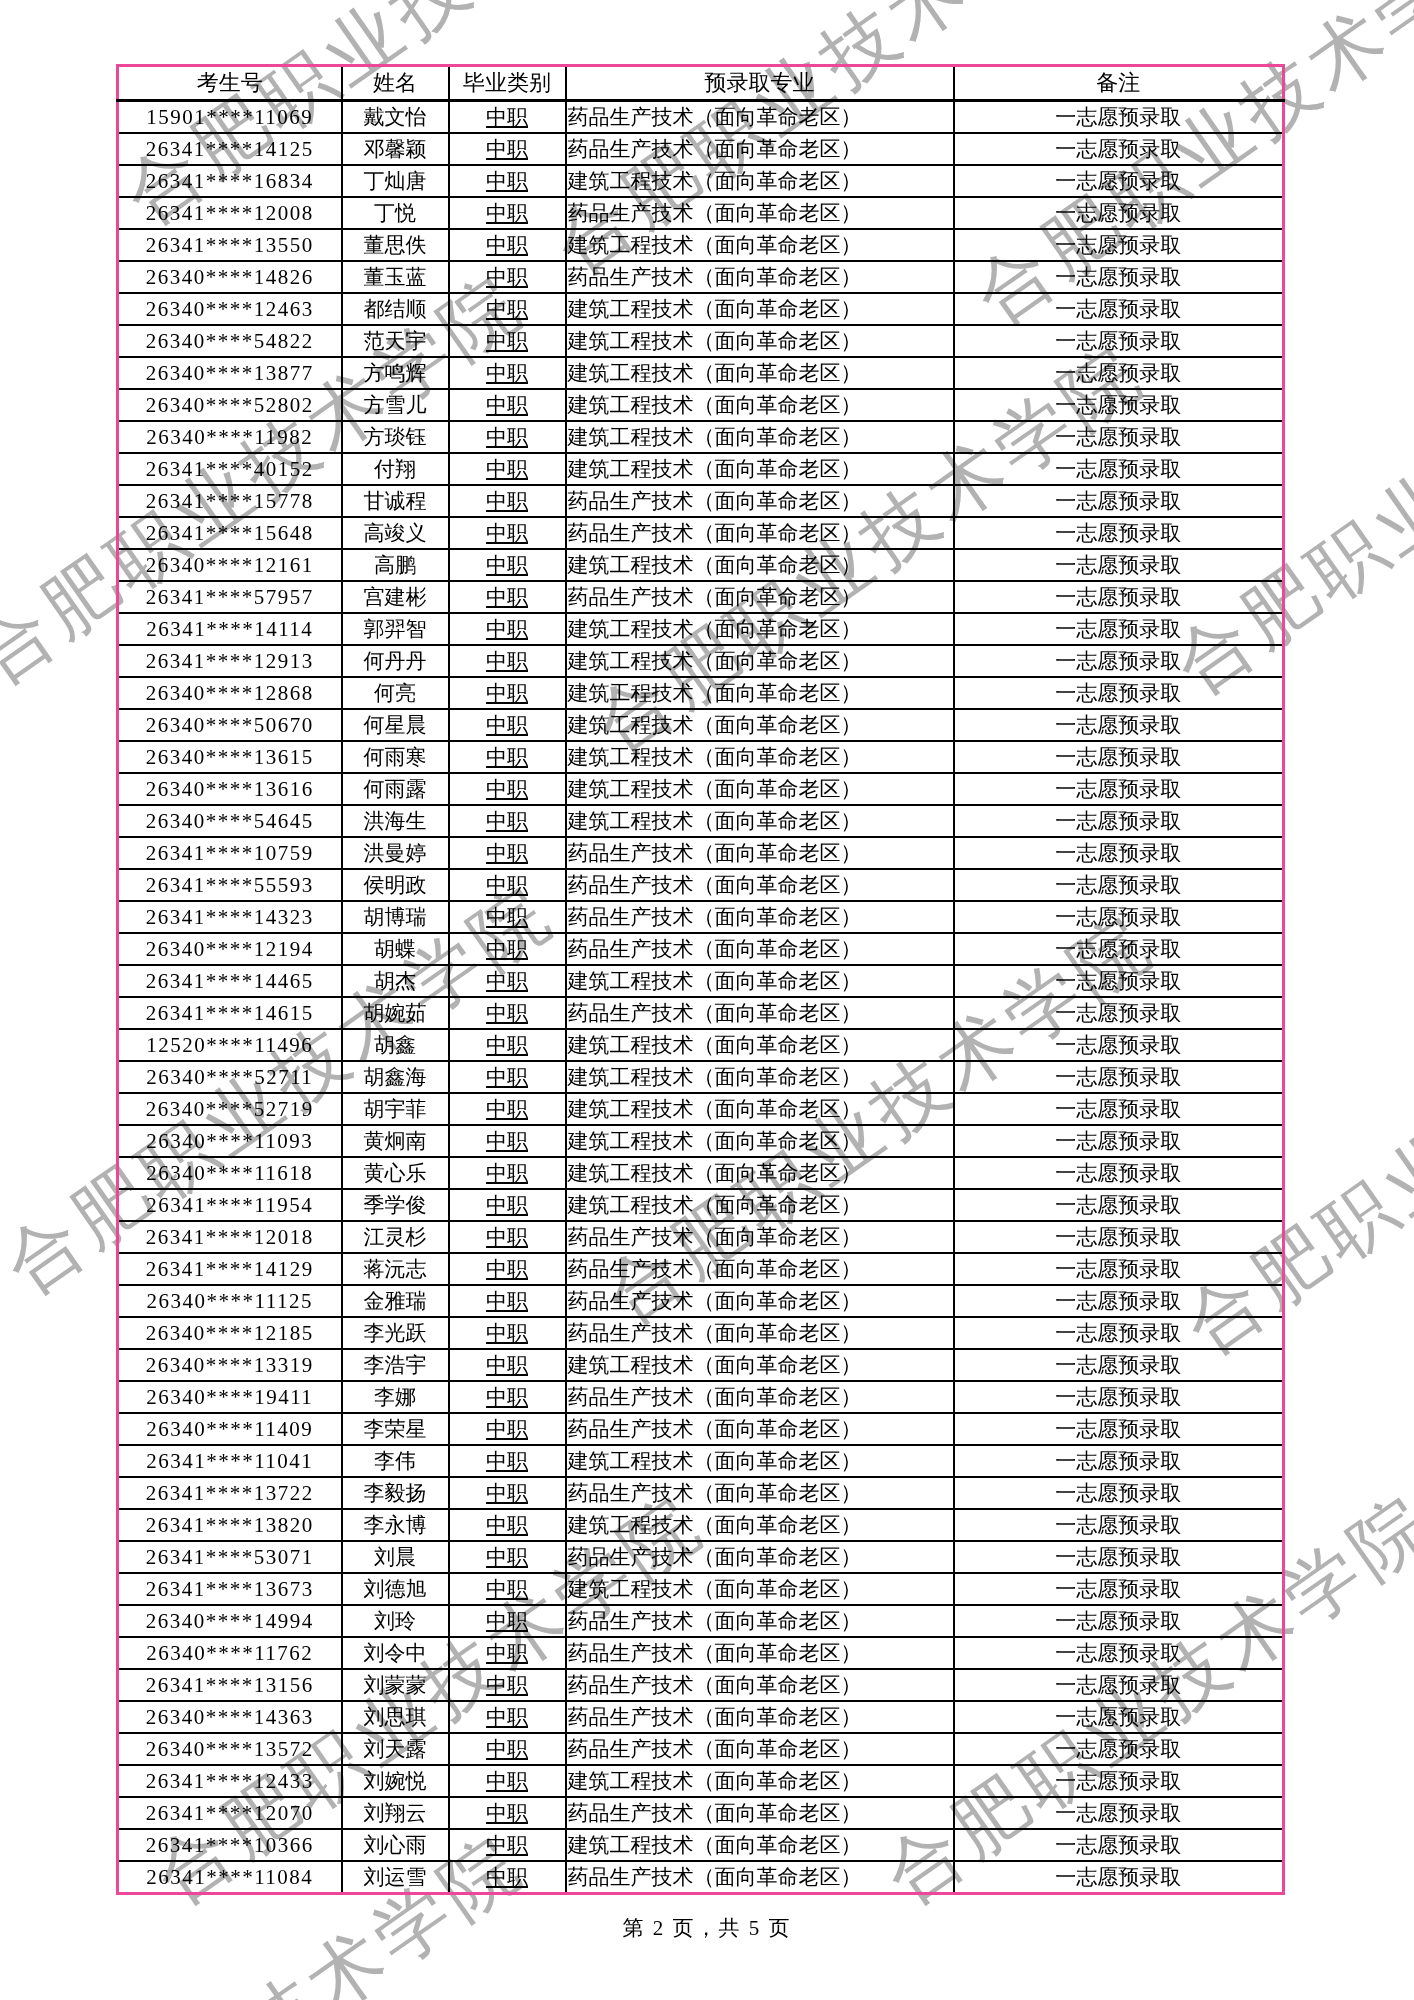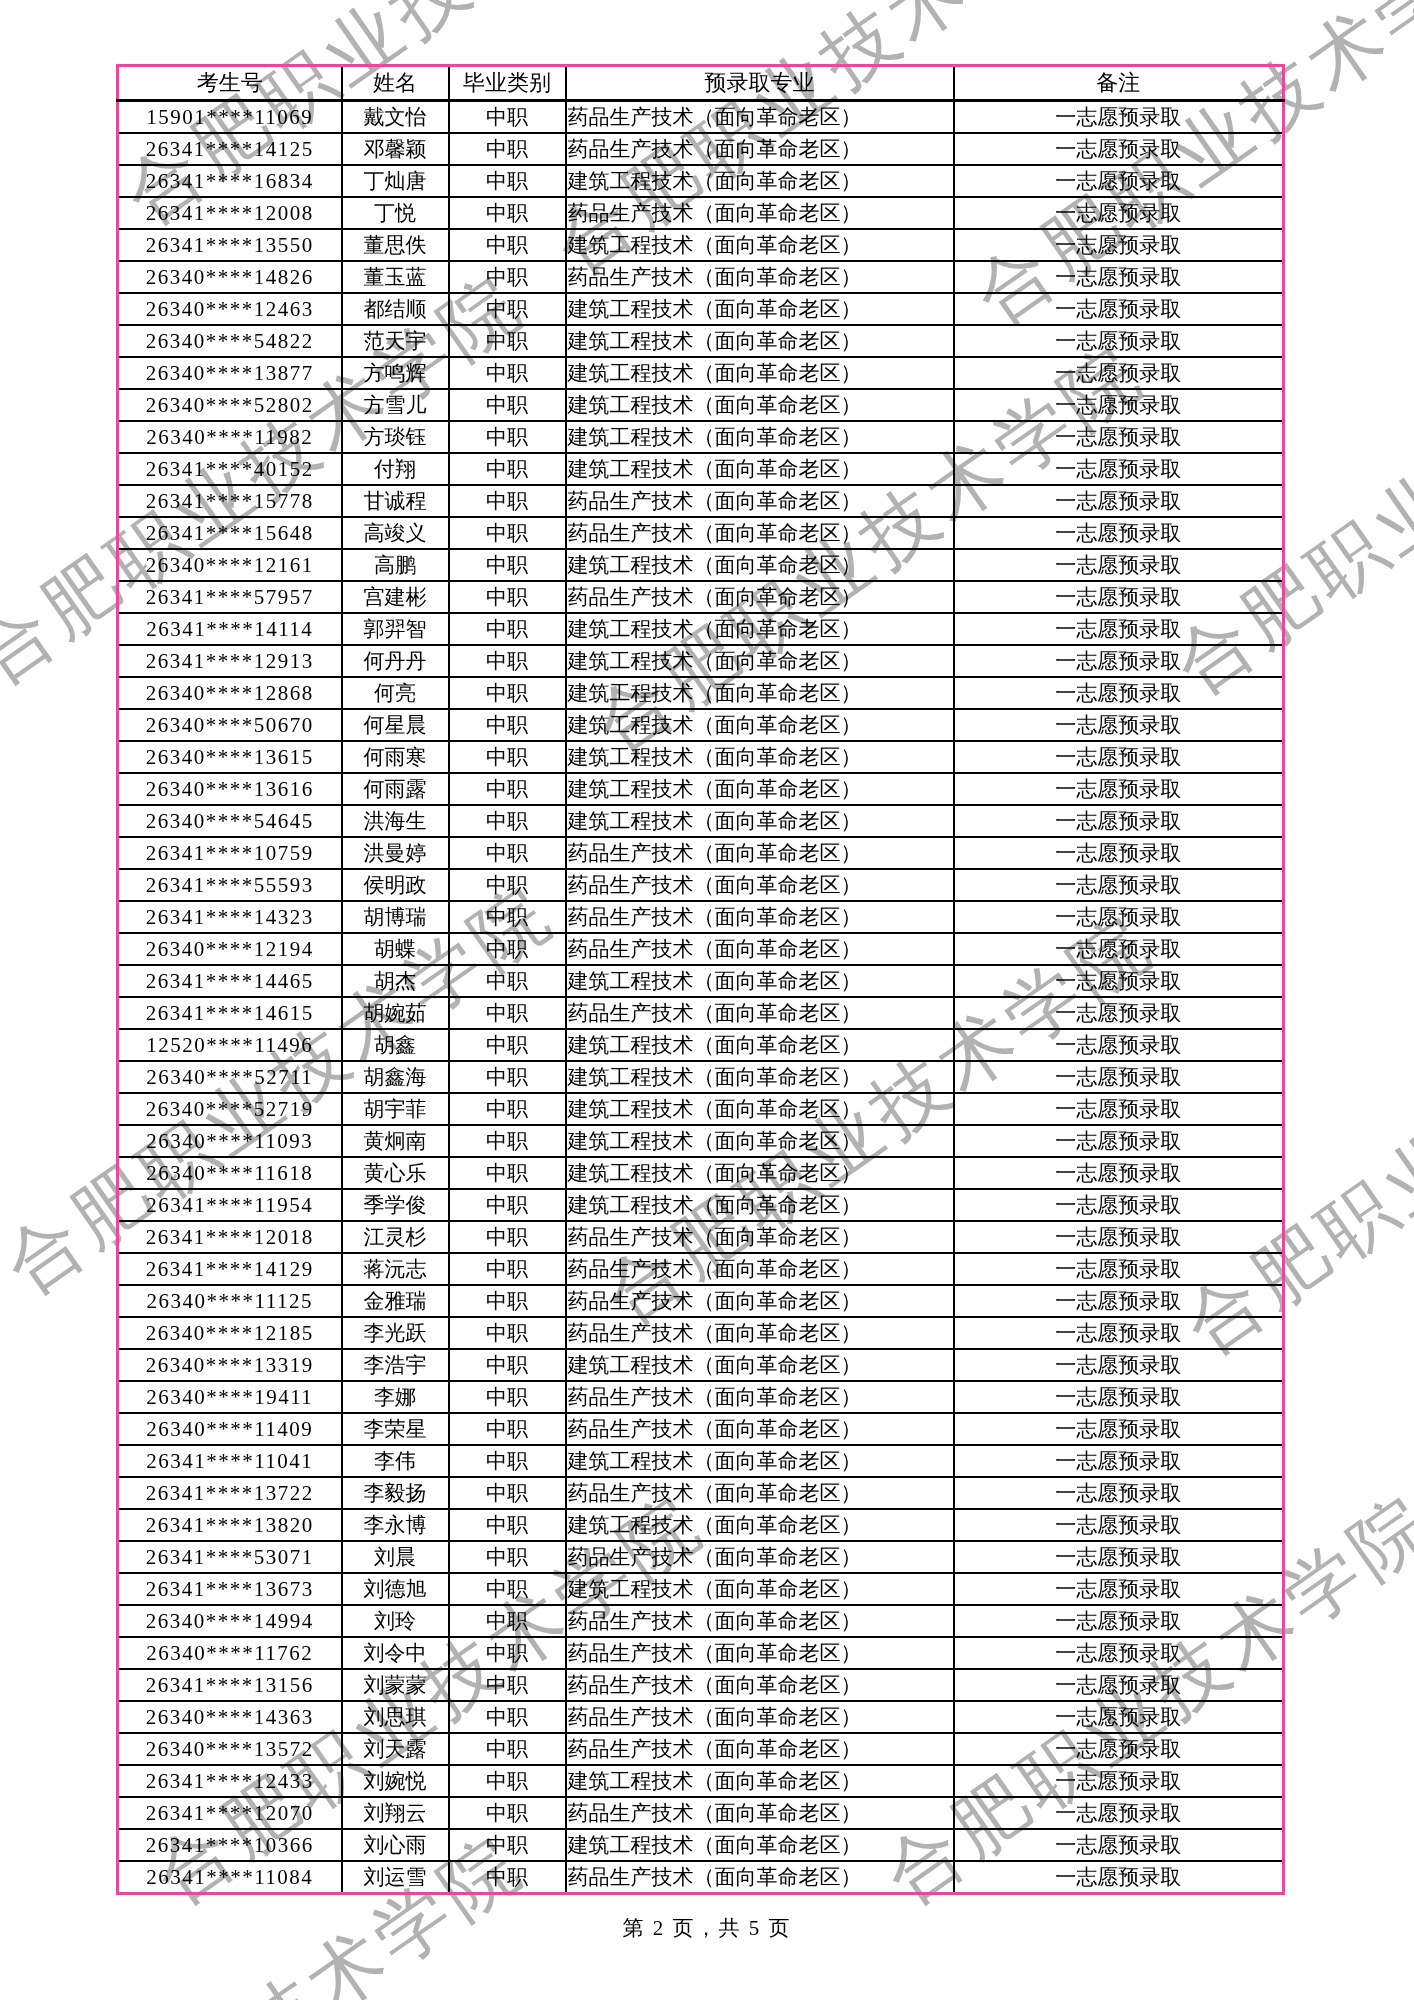--- a/index.html
+++ b/index.html
@@ -23,21 +23,21 @@
   .roster th,.roster td{
     border:2px solid #000;overflow:hidden;white-space:nowrap;
     background:transparent;padding:0;
   }
   .roster thead tr{height:35px;}
   .roster tbody tr{height:32px;}
   .roster th{font-weight:normal;font-size:22px;text-align:center;border-bottom-width:3px;}
   .roster td{font-size:21px;line-height:30px;}
   td.c0{text-align:center;letter-spacing:1.5px;}
   td.c1{text-align:center;}
-  td.c2{text-align:center;}
+  td.c2{text-align:center;text-decoration:underline;}
   td.c3{text-align:left;padding-left:1px;}
   td.c4{text-align:center;}
   .footer{
     position:absolute;left:0;top:1914px;width:100%;text-align:center;
     font-size:21px;z-index:2;letter-spacing:2px;
   }
 </style>
 </head>
 <body>
 

